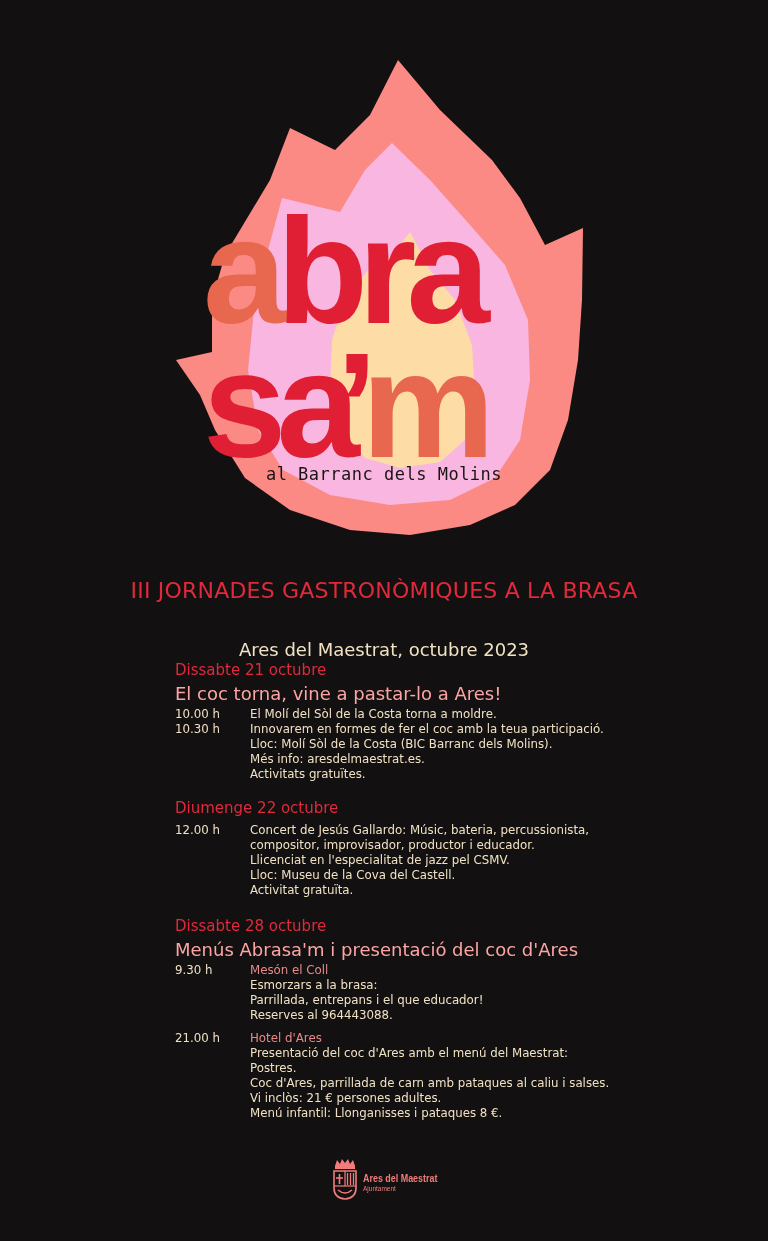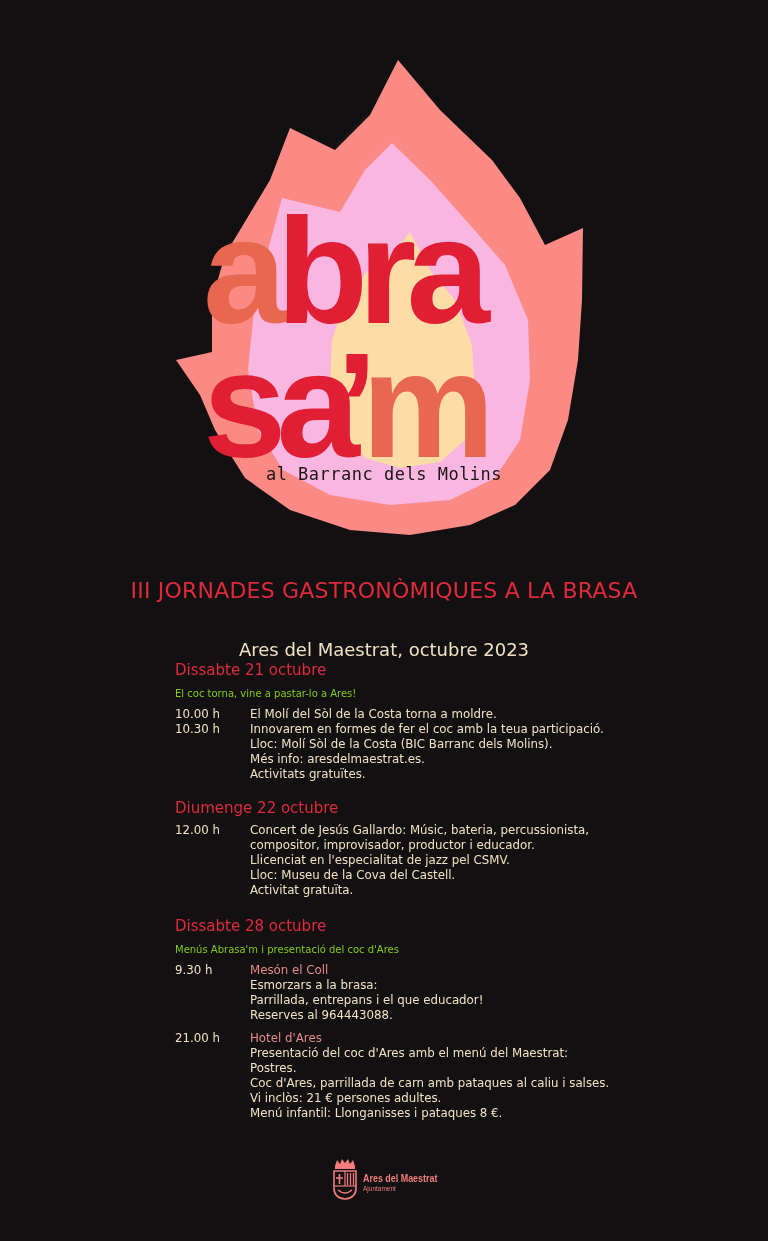--- a/index.html
+++ b/index.html
@@ -74,22 +74,22 @@
     .day {
       margin-bottom: 16px;
     }
     .day-title {
       font-size: 15px;
       color: #e02a3c;
       line-height: 20px;
       margin-bottom: 5px;
     }
     .day-subtitle {
-      font-size: 10px;
-      color: #84cc16;
+      font-size: 18px;
+      color: #fca5a5;
       line-height: 18px;
       margin-bottom: 4px;
     }
     .entry {
       display: flex;
       margin-bottom: 4px;
     }
     .entry-time {
       width: 75px;
       flex: 0 0 75px;

